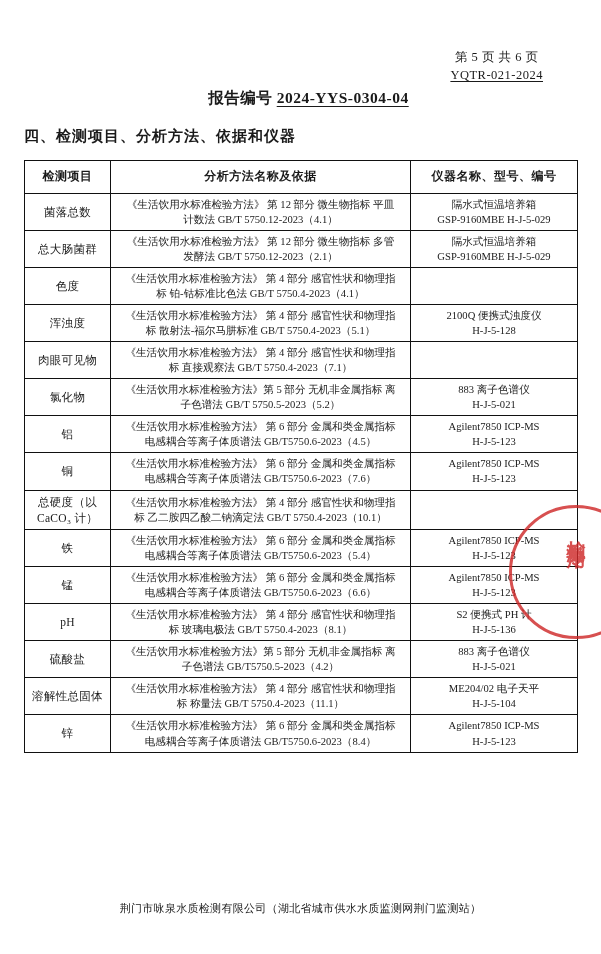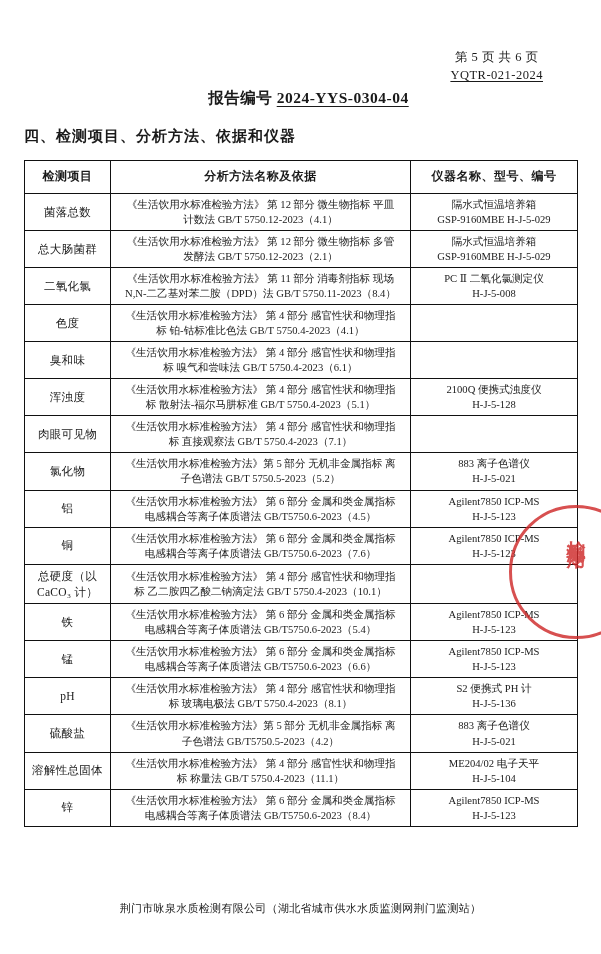--- a/index.html
+++ b/index.html
@@ -188,46 +188,24 @@
         <td class="method">
           <span class="l1">《生活饮用水标准检验方法》 第 12 部分 微生物指标 多管</span>
           <span class="l2">发酵法  GB/T 5750.12-2023（2.1）</span>
         </td>
         <td class="instr">
           <span class="l1">隔水式恒温培养箱</span>
           <span class="l2">GSP-9160MBE  H-J-5-029</span>
         </td>
       </tr>
       <tr>
-        <td class="item">二氧化氯</td>
-        <td class="method">
-          <span class="l1">《生活饮用水标准检验方法》 第 11 部分 消毒剂指标 现场</span>
-          <span class="l2">N,N-二乙基对苯二胺（DPD）法 GB/T 5750.11-2023（8.4）</span>
-        </td>
-        <td class="instr">
-          <span class="l1">PC Ⅱ 二氧化氯测定仪</span>
-          <span class="l2">H-J-5-008</span>
-        </td>
-      </tr>
-      <tr>
         <td class="item">色度</td>
         <td class="method">
           <span class="l1">《生活饮用水标准检验方法》 第 4 部分 感官性状和物理指</span>
           <span class="l2">标 铂-钴标准比色法  GB/T 5750.4-2023（4.1）</span>
-        </td>
-        <td class="instr">
-          <span class="l1"></span>
-          <span class="l2"></span>
-        </td>
-      </tr>
-      <tr>
-        <td class="item">臭和味</td>
-        <td class="method">
-          <span class="l1">《生活饮用水标准检验方法》 第 4 部分 感官性状和物理指</span>
-          <span class="l2">标 嗅气和尝味法 GB/T 5750.4-2023（6.1）</span>
         </td>
         <td class="instr">
           <span class="l1"></span>
           <span class="l2"></span>
         </td>
       </tr>
       <tr>
         <td class="item">浑浊度</td>
         <td class="method">
           <span class="l1">《生活饮用水标准检验方法》 第 4 部分 感官性状和物理指</span>

